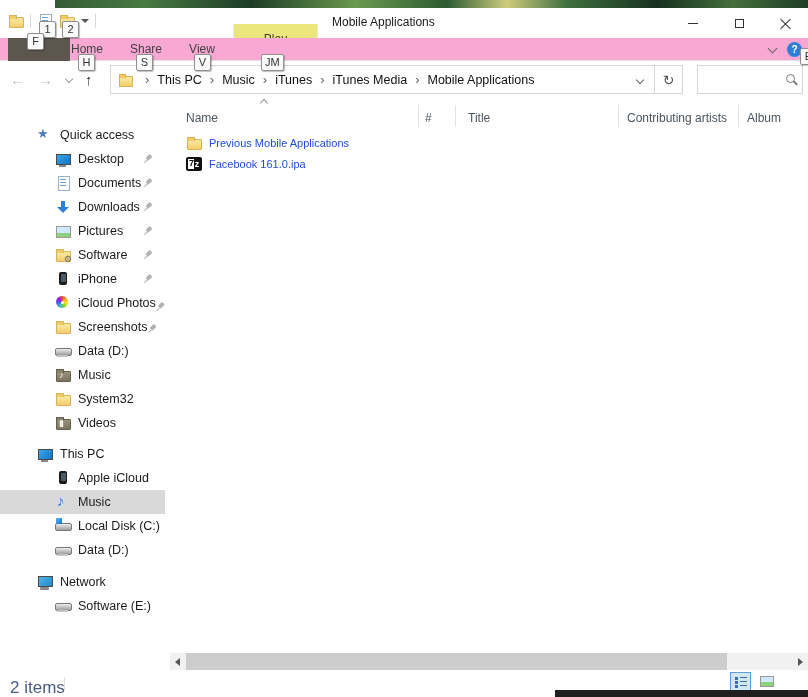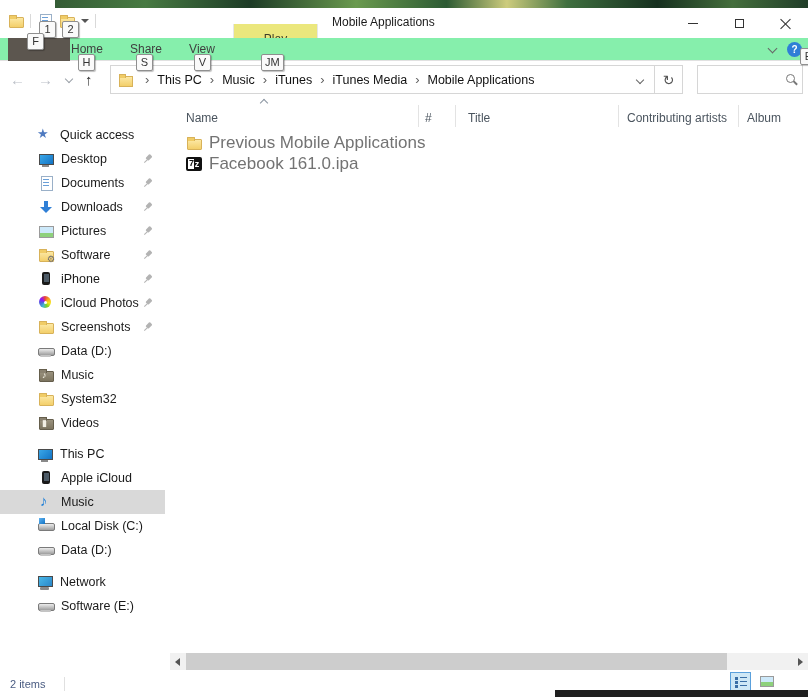--- a/index.html
+++ b/index.html
@@ -26,21 +26,21 @@
   .g-close { position:relative; width:11px; height:11px; }
   .g-close::before,.g-close::after { content:""; position:absolute; left:5px; top:-1px; width:1px; height:14px; background:#333; }
   .g-close::before { transform:rotate(45deg); } .g-close::after { transform:rotate(-45deg); }
 
   
   .ctx { position:absolute; left:233px; top:16px; width:85px; height:53px; border-left:1px solid #e6e6e6; border-right:1px solid #e6e6e6; }
   .ctx .play { height:29px; background:#ebe77d; display:flex; align-items:center; justify-content:center; font-size:12px; color:#3e3e2a; }
   .ctx .mtools { height:24px; display:flex; align-items:center; justify-content:center; font-size:12px; color:#414141; }
 
   
-  .tabrow { position:absolute; left:0; top:30px; width:100%; height:23px; background:#86efac; border-bottom:1px solid #e1e1e1; }
+  .tabrow { position:absolute; left:0; top:30px; width:100%; height:23px; background:#f9a8d4; border-bottom:1px solid #e1e1e1; }
   .filebtn { position:absolute; left:8px; top:0; width:62px; height:23px; background:#5c564f; }
   .tab { position:absolute; top:0; height:22px; line-height:22px; font-size:12px; color:#3f3f3f; text-align:center; }
   .tab.home { left:64px; width:46px; } .tab.share { left:122px; width:48px; } .tab.view { left:180px; width:44px; }
   .ribbon-right { position:absolute; right:6px; top:4px; display:flex; align-items:center; gap:11px; }
   .chev-dn { width:7px; height:7px; border-left:1px solid #666; border-bottom:1px solid #666; transform:rotate(-45deg); margin-top:-3px; }
   .helpbtn { width:15px; height:15px; border-radius:50%; background:#2f7fd6; color:#fff; font-size:10px; font-weight:bold; display:flex; align-items:center; justify-content:center; }
 
   
   .kt { position:absolute; min-width:17px; height:17px; padding:0 3px; background:#fafafa; border:1px solid #8f8f8f;
     box-shadow:1px 1px 1px rgba(0,0,0,.25); border-radius:2px; font-size:11px; color:#333; line-height:15px; text-align:center; z-index:50; }
@@ -63,36 +63,36 @@
   .searchbox { position:absolute; left:697px; top:4px; width:106px; height:29px; border:1px solid #d6d6d6; background:#fff; display:flex; align-items:center; }
   .searchbox input { flex:1; min-width:0; border:none; outline:none; font-size:12px; padding-left:8px; font-family:inherit; }
   .mag { position:relative; width:18px; height:16px; flex:none; }
   .mag::before { content:""; position:absolute; left:2px; top:2px; width:7px; height:7px; border:1.5px solid #777; border-radius:50%; }
   .mag::after { content:""; position:absolute; left:9px; top:10px; width:5px; height:1.5px; background:#777; transform:rotate(45deg); }
 
   
   .body { position:absolute; left:0; top:90px; width:100%; height:572px; display:flex; }
   .sidebar { width:165px; flex:none; padding-top:25px; }
   .srow { height:24px; display:flex; align-items:center; font-size:12.5px; color:#1a1a1a; }
-  .lvl0 { padding-left:37px; } .lvl1 { padding-left:38px;text-align:right; }
+  .lvl0 { padding-left:37px; } .lvl1 { padding-left:55px;text-align:right; }
   .srow .lbl { margin-left:7px; white-space:nowrap; }
   .srow.selected { background:#d9d9d9; }
   .gap-thispc { margin-top:7px; } .gap-network { margin-top:8px; }
   .pin { position:relative; margin-left:auto; margin-right:12px; width:11px; height:11px; transform:rotate(45deg); opacity:.75; }
   .pin::before { content:""; position:absolute; left:3px; top:0; width:4px; height:6px; background:#9a9a9a; border-radius:1px; }
   .pin::after { content:""; position:absolute; left:4.5px; top:6px; width:1px; height:4px; background:#9a9a9a; }
 
   .main { position:relative; flex:1; }
   .hdr { position:absolute; font-size:12px; color:#4a545e; top:10px; height:20px; line-height:20px; }
   .h-name { left:21px; width:200px; } .h-num { left:260px; width:25px; } .h-title { left:303px; width:120px; }
   .h-artists { left:462px; width:108px; } .h-album { left:582px; width:60px; }
   .hsep { position:absolute; top:7px; width:1px; height:22px; background:#e3e3e3; }
   .sort-asc { position:absolute; left:96px; top:2px; width:6px; height:6px; border-left:1px solid #8a94a0; border-top:1px solid #8a94a0; transform:rotate(45deg); }
   .rows { position:absolute; left:0; top:34px; right:0; }
-  .frow { height:21px; display:flex; align-items:center; padding-left:21px; font-size:17px; color:#737373; }
+  .frow { height:21px; display:flex; align-items:center; padding-left:21px; font-size:11px; color:#1d4ed8; }
   .frow .fname { margin-left:7px; }
 
   
   .ic { position:relative; width:16px; height:16px; flex:none; display:inline-block; }
   .i-folder::before { content:""; position:absolute; left:1px; top:4px; width:13px; height:9px; background:linear-gradient(#fbe super,#f5d06c); background:linear-gradient(#fce8a4,#f3cf6a); border:1px solid #d8b259; border-radius:1px; }
   .i-folder::after { content:""; position:absolute; left:1px; top:2px; width:6px; height:3px; background:#f0cc66; border:1px solid #d8b259; border-bottom:none; border-radius:1px 1px 0 0; }
   .i-folder-dark::before { content:""; position:absolute; left:1px; top:4px; width:13px; height:9px; background:linear-gradient(#9a927e,#7c745f); border:1px solid #655e4c; border-radius:1px; }
   .i-folder-dark::after { content:""; position:absolute; left:1px; top:2px; width:6px; height:3px; background:#8a8270; border:1px solid #655e4c; border-bottom:none; }
   .i-folder-dark .gl { position:absolute; left:4px; top:3px; font-style:normal; font-size:9px; line-height:10px; color:#f2efe4; z-index:2; }
   .i-folder-gear .gear { position:absolute; right:-1px; bottom:-1px; font-style:normal; font-size:9px; color:#6f6f6f; z-index:2; }
@@ -125,21 +125,21 @@
   
   .hscroll { position:absolute; left:5px; right:0; bottom:0; height:17px; background:#f1f1f1; }
   .hs-left,.hs-right { position:absolute; top:0; width:15px; height:17px; display:flex; align-items:center; justify-content:center; }
   .hs-left { left:0; } .hs-right { right:0; }
   .tri-l { width:0; height:0; border-top:4px solid transparent; border-bottom:4px solid transparent; border-right:5px solid #555; }
   .tri-r { width:0; height:0; border-top:4px solid transparent; border-bottom:4px solid transparent; border-left:5px solid #555; }
   .hs-thumb { position:absolute; left:16px; top:0; width:541px; height:17px; background:#cdcdcd; }
 
   
   .statusbar { position:absolute; left:0; top:662px; width:100%; height:27px; background:#fff; }
-  .items-count { position:absolute; left:10px; top:8px; font-size:11px; color:#4a5c82; }
+  .items-count { position:absolute; left:10px; top:8px; font-size:17px; color:#4a5c82; }
   .st-div { position:absolute; left:64px; top:7px; width:1px; height:14px; background:#e0e0e0; }
   .views { position:absolute; right:31px; top:2px; display:flex; gap:5px; }
   .vbtn { width:21px; height:19px; display:flex; align-items:center; justify-content:center; border:1px solid transparent; }
   .vbtn.active { background:#cfe8f6; border-color:#5aa0dc; }
   .g-details { position:relative; width:12px; height:12px; }
   .g-details::before { content:""; position:absolute; left:0; top:1px; width:3px; height:11px; background:repeating-linear-gradient(#3a6ea5 0 3px,transparent 3px 4px); }
   .g-details::after { content:""; position:absolute; left:5px; top:1px; width:7px; height:11px; background:repeating-linear-gradient(#3a6ea5 0 1px,transparent 1px 4px); }
   .g-thumb { width:14px; height:11px; border:1px solid #9a9a9a; background:linear-gradient(180deg,#cde9fa 55%,#8ed17c 55%); }
   .darkstrip { position:absolute; left:555px; bottom:-0px; top:20px; right:0; height:7px; background:#1f1f1f; }
 </style>

